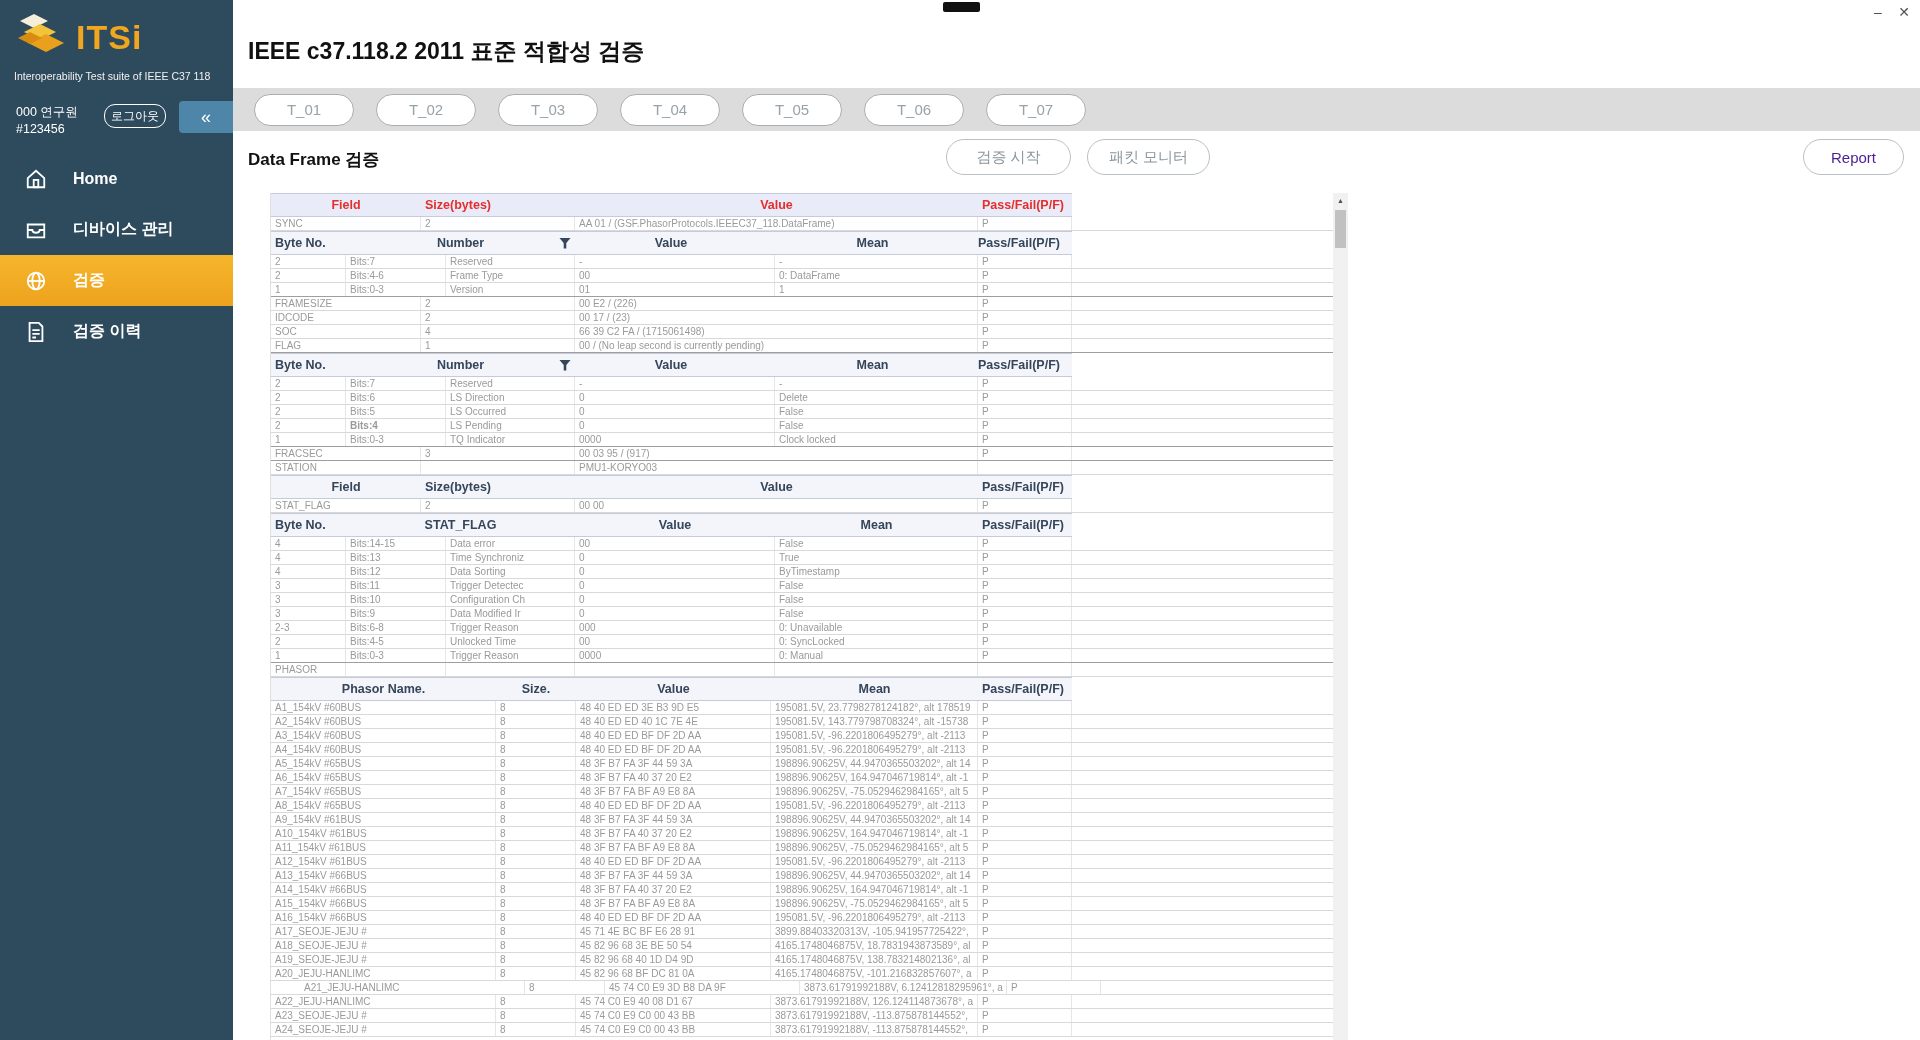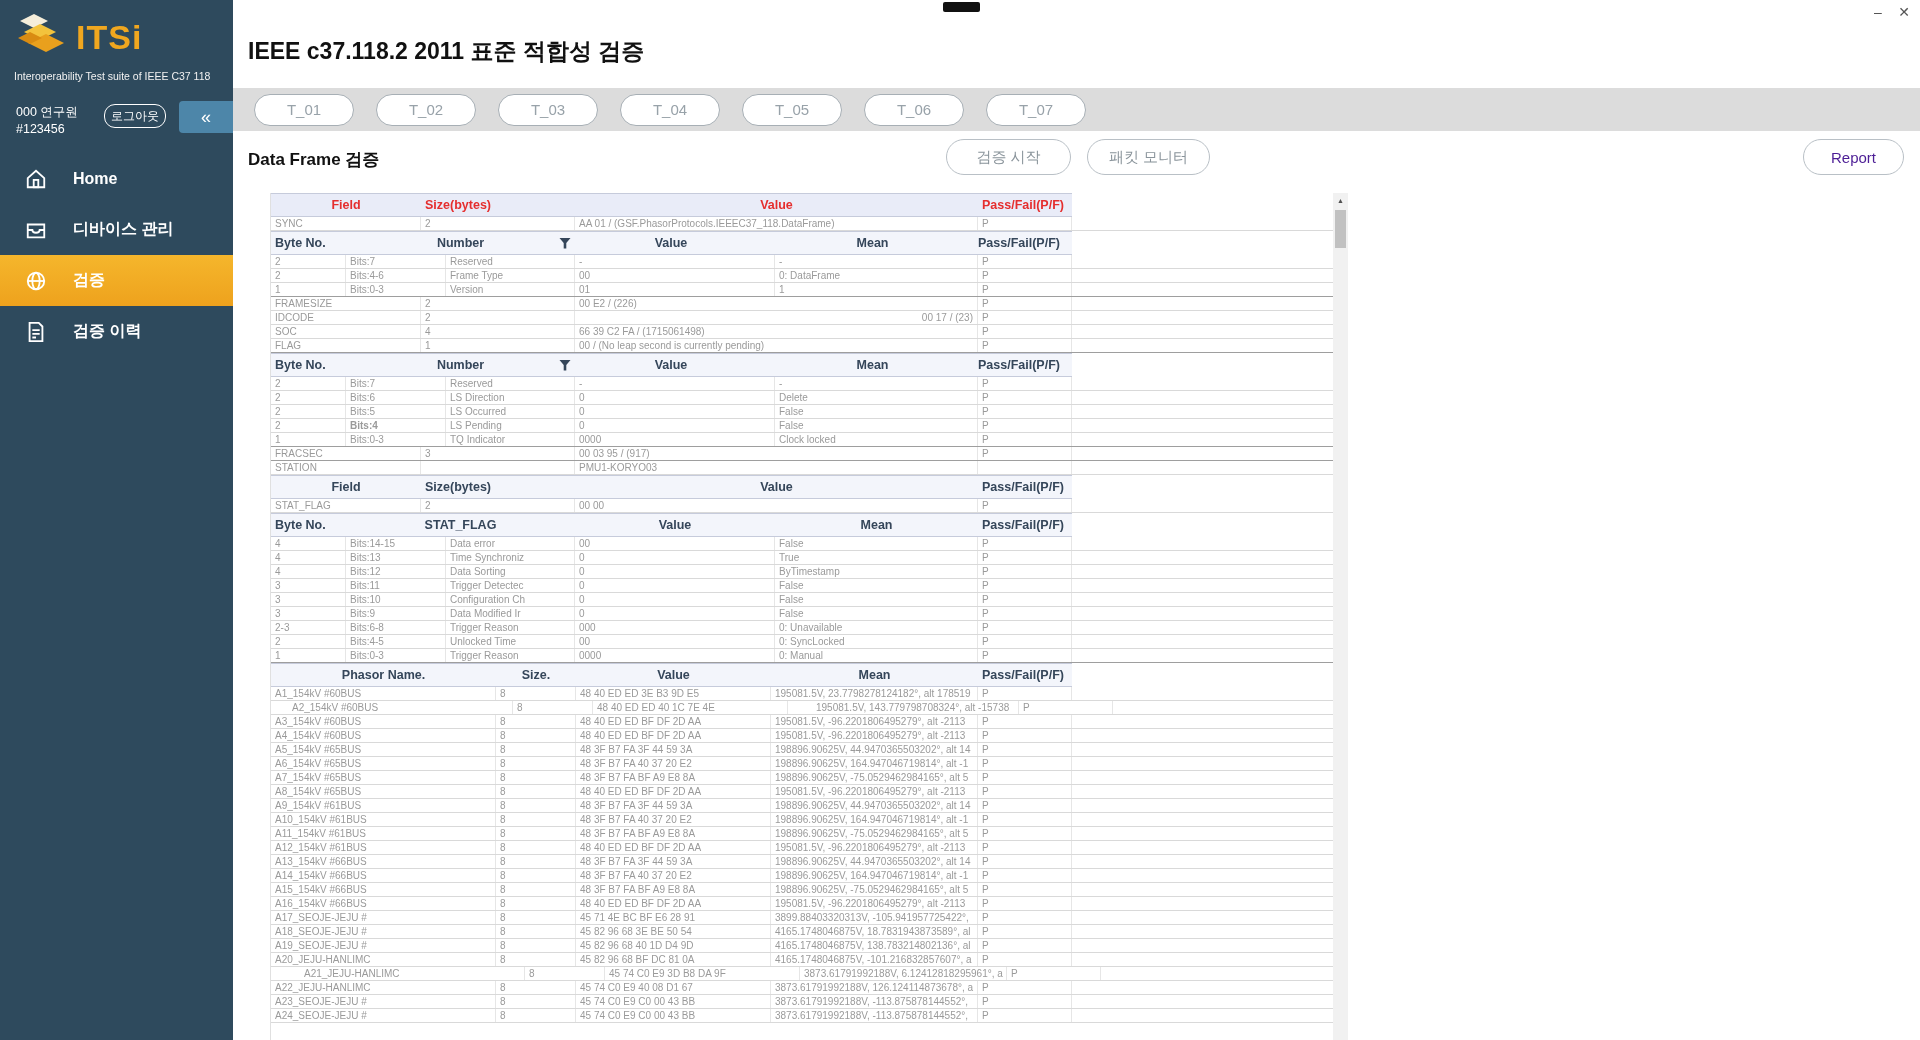--- a/index.html
+++ b/index.html
@@ -218,21 +218,21 @@
       </div>
       <div class="trow">
         <div class="c" style="width:150px;">FRAMESIZE</div>
         <div class="c" style="width:154px;">2</div>
         <div class="c" style="width:403px;">00 E2 / (226)</div>
         <div class="c" style="width:94px;">P</div>
       </div>
       <div class="trow">
         <div class="c" style="width:150px;">IDCODE</div>
         <div class="c" style="width:154px;">2</div>
-        <div class="c" style="width:403px;text-align:right;">00 17 / (23)</div>
+        <div class="c" style="width:403px;">00 17 / (23)</div>
         <div class="c" style="width:94px;">P</div>
       </div>
       <div class="trow">
         <div class="c" style="width:150px;">SOC</div>
         <div class="c" style="width:154px;">4</div>
         <div class="c" style="width:403px;">66 39 C2 FA / (1715061498)</div>
         <div class="c" style="width:94px;">P</div>
       </div>
       <div class="trow sep">
         <div class="c" style="width:150px;">FLAG</div>
@@ -392,41 +392,49 @@
         <div class="c" style="width:94px;">P</div>
       </div>
       <div class="trow sep">
         <div class="c" style="width:75px;">1</div>
         <div class="c" style="width:100px;">Bits:0-3</div>
         <div class="c" style="width:129px;">Trigger Reason</div>
         <div class="c" style="width:200px;">0000</div>
         <div class="c" style="width:203px;">0: Manual</div>
         <div class="c" style="width:94px;">P</div>
       </div>
+      <div class="trow">
+        <div class="c" style="width:75px;">PHASOR</div>
+        <div class="c" style="width:100px;"></div>
+        <div class="c" style="width:129px;"></div>
+        <div class="c" style="width:200px;"></div>
+        <div class="c" style="width:203px;"></div>
+        <div class="c" style="width:94px;"></div>
+      </div>
       <div class="hrow">
         <div class="hband">
           <div class="h center" style="width:225px">Phasor Name.</div>
           <div class="h center" style="width:80px">Size.</div>
           <div class="h center" style="width:195px">Value</div>
           <div class="h center" style="width:207px">Mean</div>
           <div class="h" style="width:94px">Pass/Fail(P/F)</div>
         </div>
       </div>
       <div class="trow">
         <div class="c" style="width:225px;">A1_154kV #60BUS</div>
         <div class="c" style="width:80px;">8</div>
         <div class="c" style="width:195px;">48 40 ED ED 3E B3 9D E5</div>
         <div class="c" style="width:207px;">195081.5V, 23.7798278124182°, alt 178519</div>
         <div class="c" style="width:94px;">P</div>
       </div>
       <div class="trow">
-        <div class="c" style="width:225px;margin-left:17px;">A2_154kV #60BUS</div>
+        <div class="c" style="width:225px;">A2_154kV #60BUS</div>
         <div class="c" style="width:80px;">8</div>
         <div class="c" style="width:195px;">48 40 ED ED 40 1C 7E 4E</div>
-        <div class="c" style="width:207px;margin-left:24px;">195081.5V, 143.779798708324°, alt -15738</div>
+        <div class="c" style="width:207px;">195081.5V, 143.779798708324°, alt -15738</div>
         <div class="c" style="width:94px;">P</div>
       </div>
       <div class="trow">
         <div class="c" style="width:225px;">A3_154kV #60BUS</div>
         <div class="c" style="width:80px;">8</div>
         <div class="c" style="width:195px;">48 40 ED ED BF DF 2D AA</div>
         <div class="c" style="width:207px;">195081.5V, -96.2201806495279°, alt -2113</div>
         <div class="c" style="width:94px;">P</div>
       </div>
       <div class="trow">

